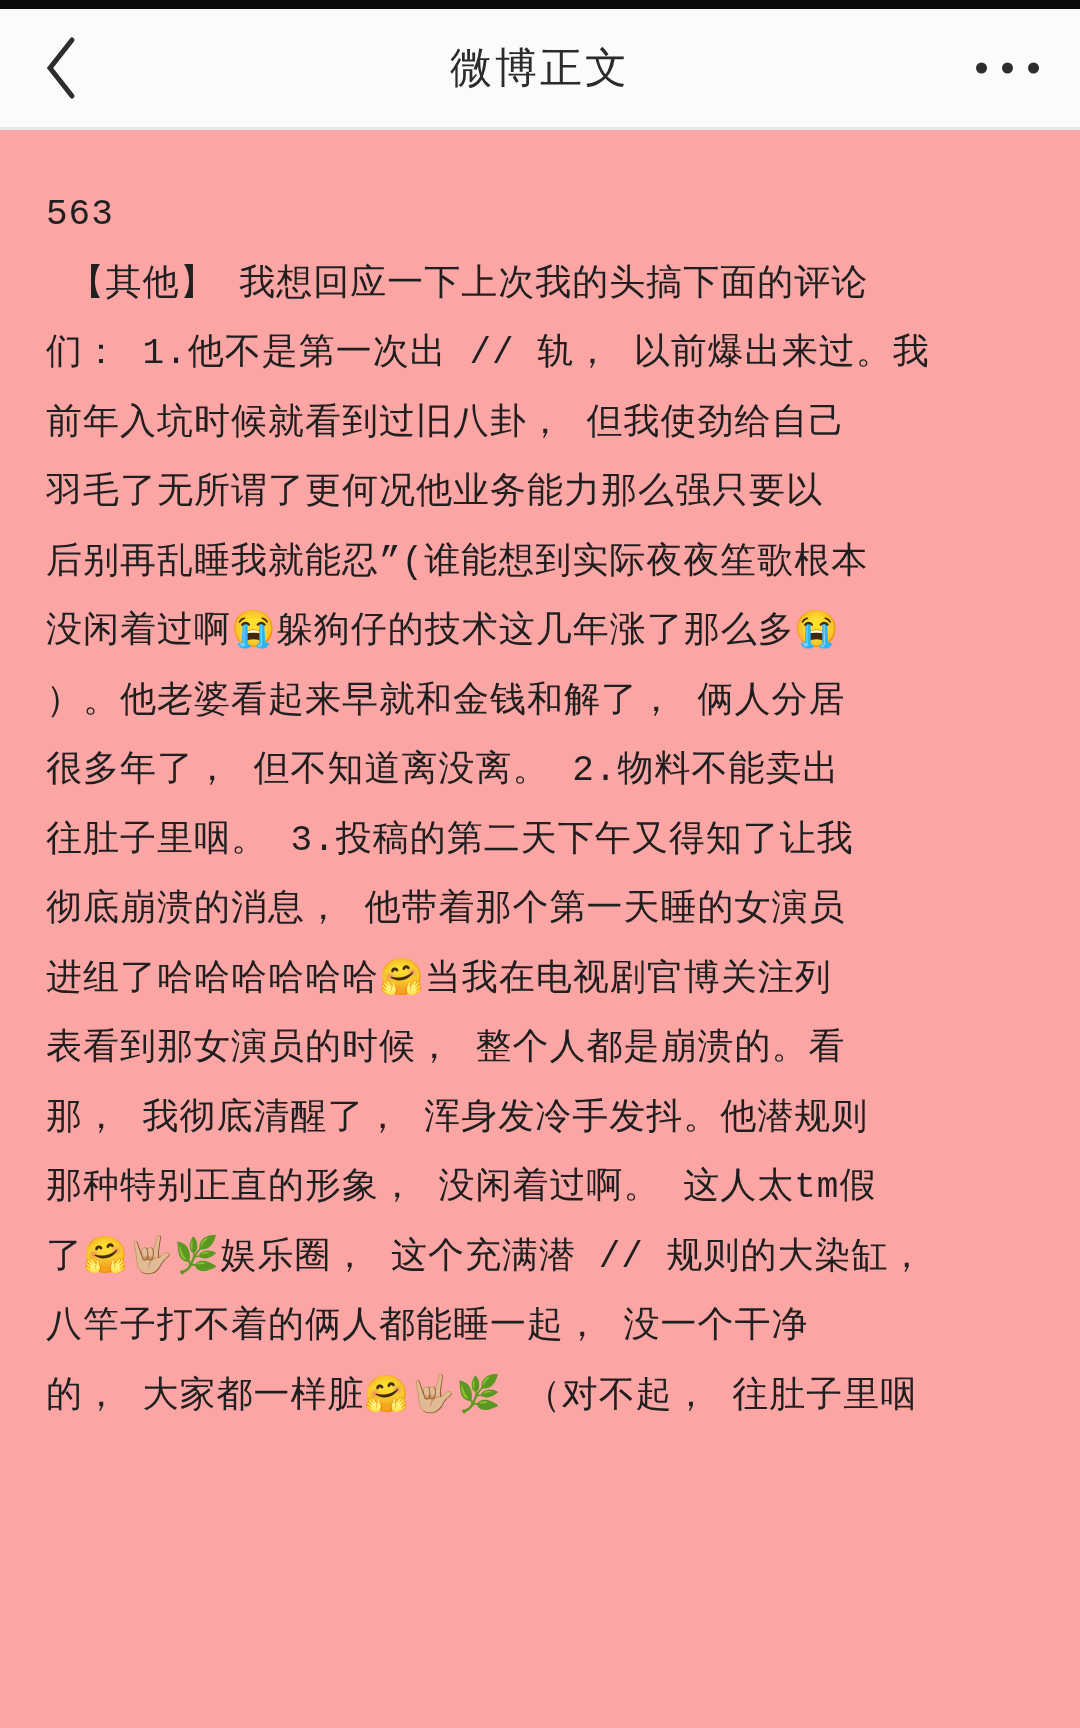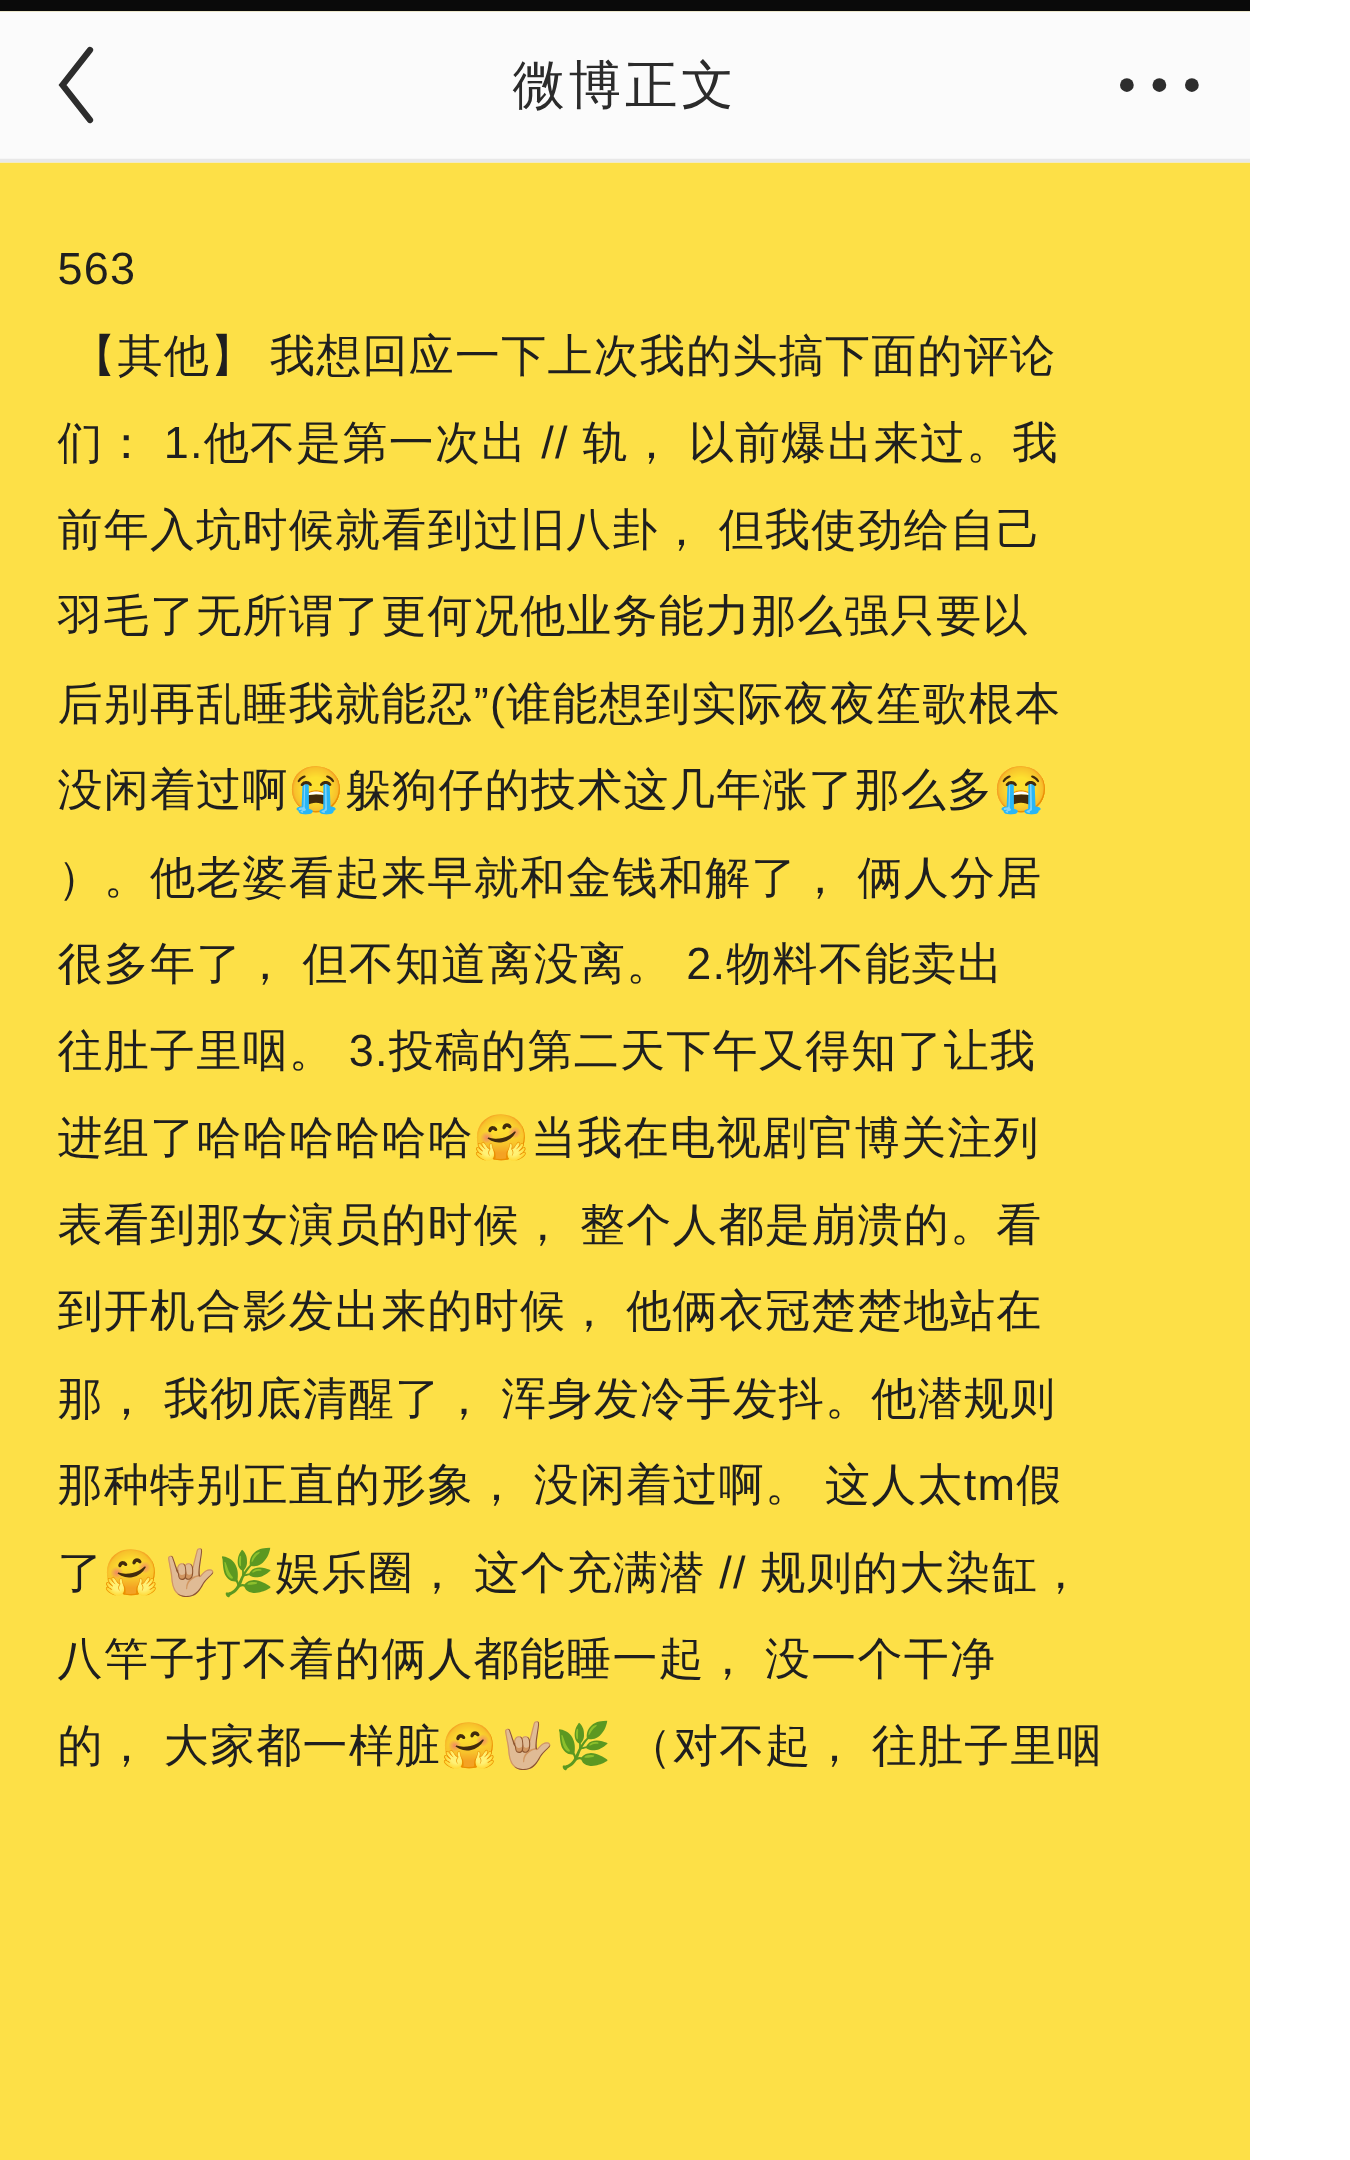--- a/index.html
+++ b/index.html
@@ -1,22 +1,22 @@
 <!DOCTYPE html>
 <html><head>
 <meta charset="utf-8">
 <style>
   html, body { margin: 0; padding: 0; background: #ffffff; }
   .screen {
-    width: 1000px;
+    width: 1080px;
     height: 1728px;
-    background: #fde047;
+    background: #fca5a5;
     overflow: hidden;
     position: relative;
-    font-family: Liberation Sans, sans-serif;
+    font-family: Liberation Mono, monospace;
   }
   .top-edge {
     height: 9px;
     background: #0a0a0a;
   }
   .navbar {
     height: 118px;
     background: #fbfbfb;
     border-bottom: 3px solid #e8e8e8;
     position: relative;
@@ -98,23 +98,23 @@
     <div class="line">563</div>
     <div class="line"> 【其他】 我想回应一下上次我的头搞下面的评论</div>
     <div class="line">们： 1.他不是第一次出 // 轨， 以前爆出来过。我</div>
     <div class="line">前年入坑时候就看到过旧八卦， 但我使劲给自己</div>
     <div class="line">羽毛了无所谓了更何况他业务能力那么强只要以</div>
     <div class="line">后别再乱睡我就能忍”(谁能想到实际夜夜笙歌根本</div>
     <div class="line">没闲着过啊😭躲狗仔的技术这几年涨了那么多😭</div>
     <div class="line">）。他老婆看起来早就和金钱和解了， 俩人分居</div>
     <div class="line">很多年了， 但不知道离没离。 2.物料不能卖出</div>
     <div class="line">往肚子里咽。 3.投稿的第二天下午又得知了让我</div>
+    <div class="line">彻底崩溃的消息， 他带着那个第一天睡的女演员</div>
     <div class="line">进组了哈哈哈哈哈哈🤗当我在电视剧官博关注列</div>
     <div class="line">表看到那女演员的时候， 整个人都是崩溃的。看</div>
-    <div class="line">到开机合影发出来的时候， 他俩衣冠楚楚地站在</div>
     <div class="line">那， 我彻底清醒了， 浑身发冷手发抖。他潜规则</div>
     <div class="line">那种特别正直的形象， 没闲着过啊。 这人太tm假</div>
     <div class="line">了🤗🤟🏼🌿娱乐圈， 这个充满潜 // 规则的大染缸，</div>
     <div class="line">八竿子打不着的俩人都能睡一起， 没一个干净</div>
     <div class="line">的， 大家都一样脏🤗🤟🏼🌿 （对不起， 往肚子里咽</div>
   </main>
 
 </div>
 
 </body></html>

